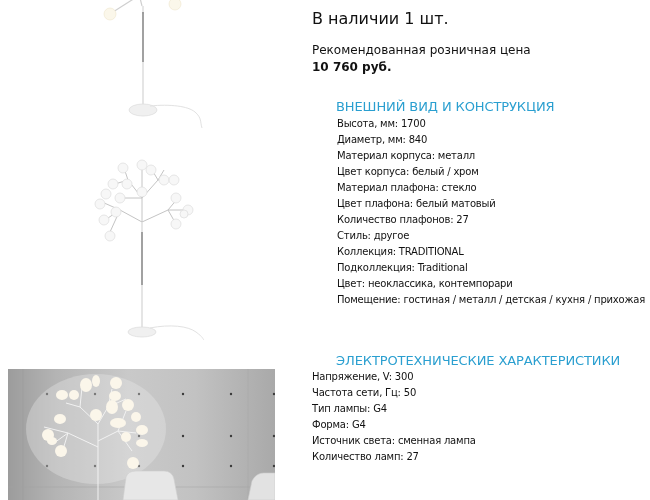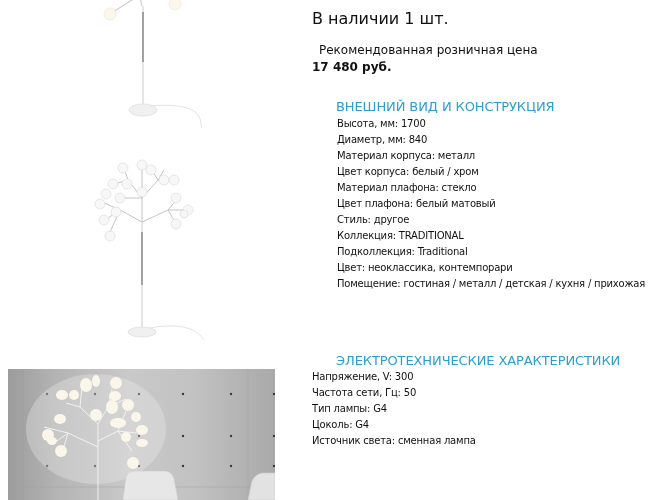--- a/index.html
+++ b/index.html
@@ -55,21 +55,21 @@
       position: absolute;
       top: 12px;
       left: 0;
       font-size: 16px;
       line-height: 14px;
       white-space: nowrap;
     }
     .price-label {
       position: absolute;
       top: 43px;
-      left: 7px;
+      left: 0;
       font-size: 12px;
       line-height: 14px;
       white-space: nowrap;
     }
     .price-value {
       position: absolute;
       top: 60px;
       left: 0;
       font-size: 12px;
       line-height: 14px;
@@ -247,38 +247,40 @@
 
       <path d="M115 131 L118 108 Q120 102 128 102 L156 102 Q164 102 166 110 L170 131 Z" fill="#e7e7e7" stroke="#cfcfcf" stroke-width="0.6"></path>
       <path d="M240 131 L244 112 Q248 104 256 104 L267 104 L267 131 Z" fill="#e2e2e2" stroke="#cfcfcf" stroke-width="0.6"></path>
     </svg>
   </div>
 </div>
 
 <div class="right-col">
   <div class="stock">В наличии 1 шт.</div>
   <div class="price-label">Рекомендованная розничная цена</div>
-  <div class="price-value">17 480 руб.</div>
+  <div class="price-value">10 760 руб.</div>
 
   <div class="section-title" style="top:100px;">ВНЕШНИЙ ВИД И КОНСТРУКЦИЯ</div>
   <ul class="spec-list" style="top:116px;margin-left:25px;">
     <li>Высота, мм: 1700</li>
     <li>Диаметр, мм: 840</li>
     <li>Материал корпуса: металл</li>
     <li>Цвет корпуса: белый / хром</li>
     <li>Материал плафона: стекло</li>
     <li>Цвет плафона: белый матовый</li>
+    <li>Количество плафонов: 27</li>
     <li>Стиль: другое</li>
     <li>Коллекция: TRADITIONAL</li>
     <li>Подколлекция: Traditional</li>
     <li>Цвет: неоклассика, контемпорари</li>
     <li>Помещение: гостиная / металл / детская / кухня / прихожая</li>
   </ul>
 
   <div class="section-title" style="top:354px;">ЭЛЕКТРОТЕХНИЧЕСКИЕ ХАРАКТЕРИСТИКИ</div>
   <ul class="spec-list" style="top:369px;">
     <li>Напряжение, V: 300</li>
     <li>Частота сети, Гц: 50</li>
     <li>Тип лампы: G4</li>
-    <li>Цоколь: G4</li>
+    <li>Форма: G4</li>
     <li>Источник света: сменная лампа</li>
+    <li>Количество ламп: 27</li>
   </ul>
 </div>
 
 </body></html>

